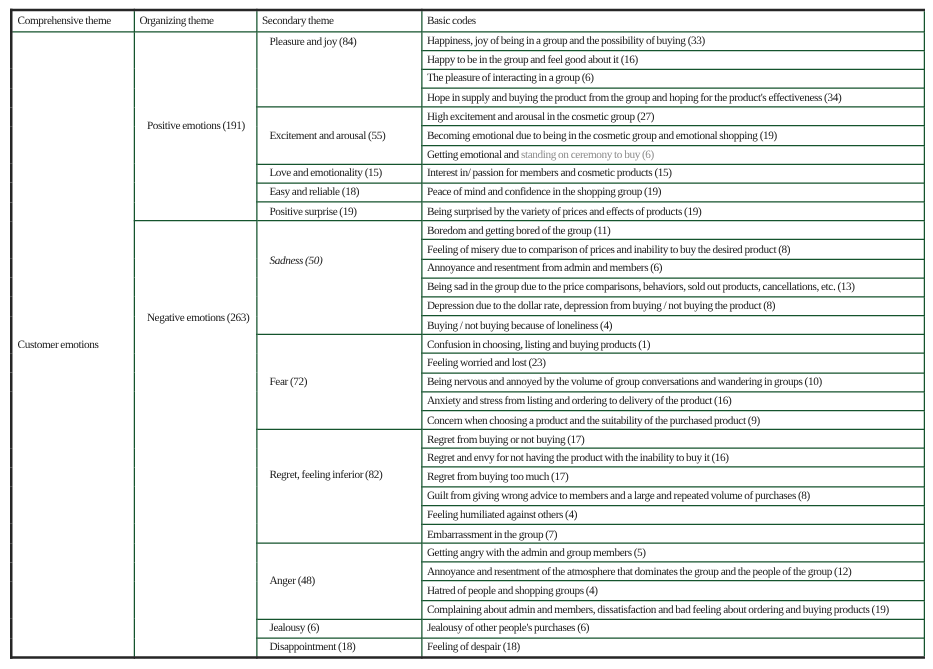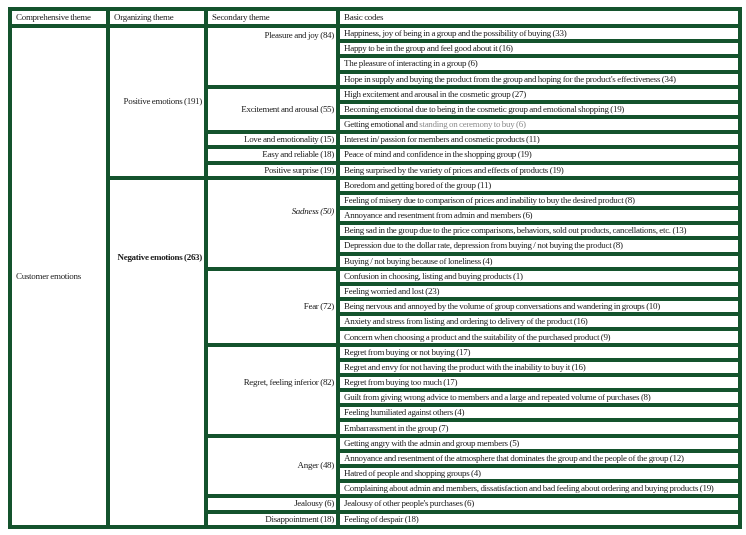--- a/index.html
+++ b/index.html
@@ -22,38 +22,38 @@
     border-collapse: collapse;
     table-layout: fixed;
     border: 2px solid #262626;
     border-right: 1px solid #a3a3a3;
   }
   col.c1 { width: 98px; }
   col.c2 { width: 98px; }
   col.c3 { width: 132px; }
   col.c4 { width: 402px; }
   th, td {
-    border: 4px solid #14532d;
+    border: 1px solid #14532d;
     font-size: 9px;
     line-height: 11px;
     font-weight: normal;
     text-align: left;
     vertical-align: middle;
     color: #1a1a1a;
     padding: 0 2px 0 4px;
     letter-spacing: -0.3px;
     word-spacing: -0.3px;
     white-space: nowrap;
     overflow: hidden;
   }
   thead tr { height: 17px; }
   tbody tr { height: 15.18px; }
-  td.org, td.sec { padding-left: 0; text-align: right; }
+  td.org, td.sec { padding-left: 10px; }
   td.vtop { vertical-align: top; padding-top: 2px; }
-  td.neg  { vertical-align: top; padding-top: 72px; font-weight: bold; }
+  td.neg  { vertical-align: top; padding-top: 72px; }
   td.sad  { vertical-align: top; padding-top: 26px; font-style: italic; }
   td.reg  { vertical-align: top; padding-top: 30px; }
   .gray { color: #8e8e8e; }
 </style>
 </head>
 <body>
 
 <div class="page">
   <table class="coding">
     <colgroup>
@@ -91,21 +91,21 @@
         <td>High excitement and arousal in the cosmetic group (27)</td>
       </tr>
       <tr>
         <td>Becoming emotional due to being in the cosmetic group and emotional shopping (19)</td>
       </tr>
       <tr>
         <td><span>Getting emotional and </span><span class="gray">standing on ceremony to buy (6)</span></td>
       </tr>
       <tr>
         <td class="sec">Love and emotionality (15)</td>
-        <td>Interest in/ passion for members and cosmetic products (11)</td>
+        <td>Interest in/ passion for members and cosmetic products (15)</td>
       </tr>
       <tr>
         <td class="sec">Easy and reliable (18)</td>
         <td>Peace of mind and confidence in the shopping group (19)</td>
       </tr>
       <tr>
         <td class="sec">Positive surprise (19)</td>
         <td>Being surprised by the variety of prices and effects of products (19)</td>
       </tr>
       <tr>

